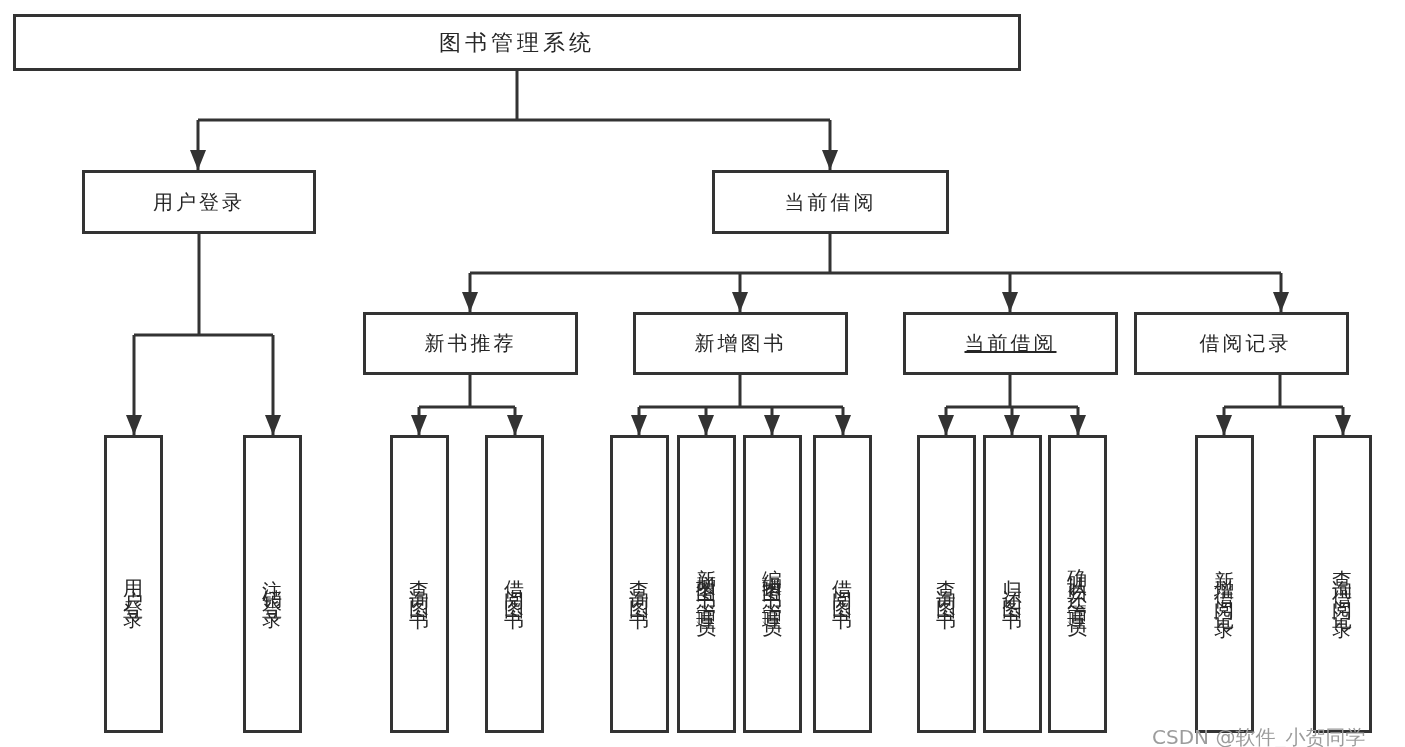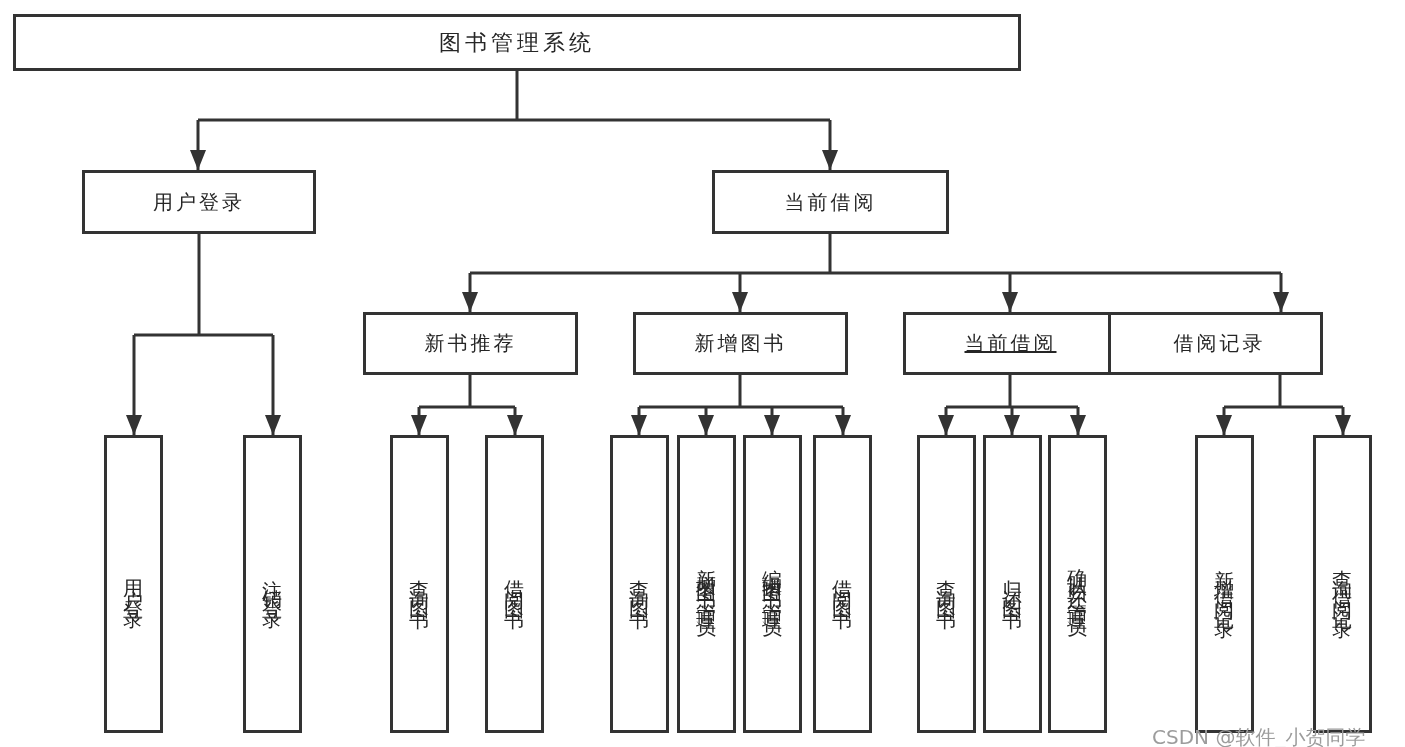--- a/index.html
+++ b/index.html
@@ -56,21 +56,21 @@
   .node.leaf.long span {
     letter-spacing: 7px;
   }
   .root  { left: 13px;  top: 14px;  width: 1008px; height: 57px; }
   .l2a   { left: 82px;  top: 170px; width: 234px;  height: 64px; }
   .l2b   { left: 712px; top: 170px; width: 237px;  height: 64px; }
   .l3    { top: 312px; height: 63px; width: 215px; text-align: right; }
   .l3a   { left: 363px; }
   .l3b   { left: 633px; }
   .l3c   { left: 903px; text-decoration: underline; }
-  .l3d   { left: 1108px; padding-left: 8px; }
+  .l3d   { left: 1134px; padding-left: 8px; }
   .leaf  { top: 435px; height: 298px; width: 59px; }
   .lf1  { left: 104px; }
   .lf2  { left: 243px; }
   .lf3  { left: 390px; }
   .lf4  { left: 485px; }
   .lf5  { left: 610px; }
   .lf6  { left: 677px; }
   .lf7  { left: 743px; }
   .lf8  { left: 813px; }
   .lf9  { left: 917px; }

